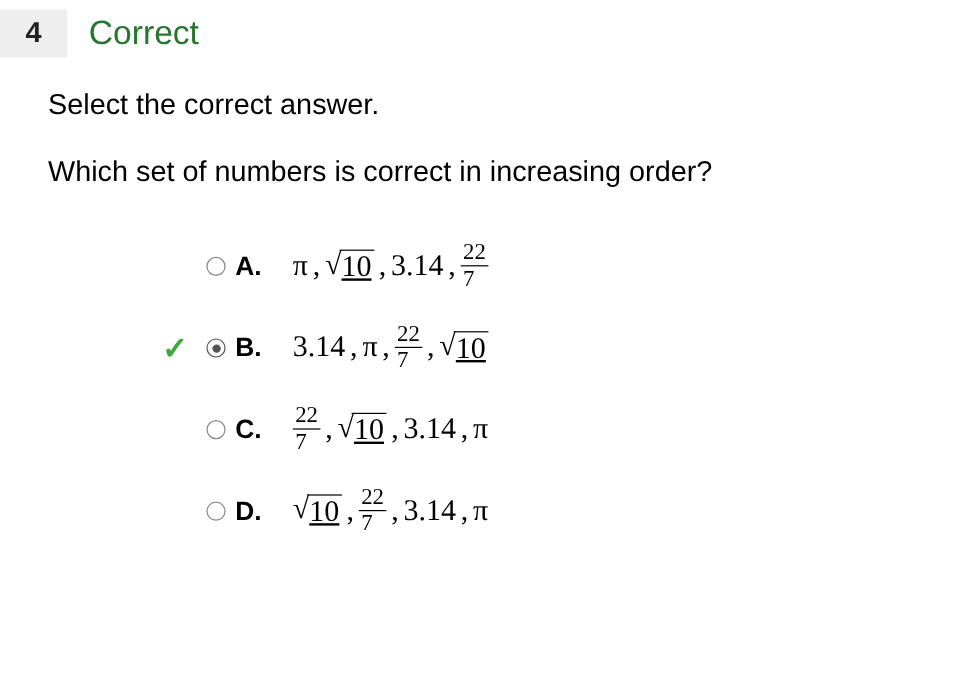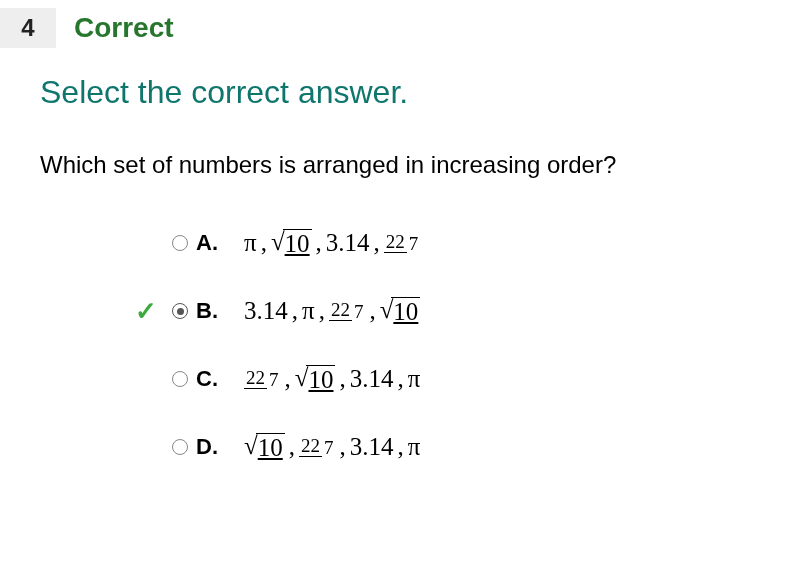--- a/index.html
+++ b/index.html
@@ -26,30 +26,30 @@
       display: flex;
       align-items: center;
       justify-content: center;
       font-size: 24px;
       font-weight: bold;
       color: #222;
       margin-right: 18px;
     }
     .status-text {
       font-size: 28px;
-      font-weight: bold;
+      font-weight: normal;
       color: #26762e;
     }
     .question-body {
       padding: 18px 40px 0 40px;
     }
     .prompt {
-      font-size: 32px;
-      color: #0f766e;
-      margin-bottom: 40px;
+      font-size: 24px;
+      color: #000000;
+      margin-bottom: 28px;
     }
     .question {
       font-size: 24px;
       color: #000;
       margin-bottom: 42px;
     }
     .options {
       padding-left: 88px;
     }
     .option-row {
@@ -110,22 +110,22 @@
       display: flex;
       align-items: center;
       flex-wrap: nowrap;
     }
     .pi {
       font-family: "Times New Roman", Times, serif;
       font-style: normal;
     }
     .frac {
       display: inline-flex;
-      flex-direction: row;
-      align-items: flex-end;
+      flex-direction: column;
+      align-items: flex-start;
       line-height: 1;
       font-size: 19px;
       vertical-align: middle;
       position: relative;
       top: -1px;
     }
     .frac .num {
       border-bottom: 1.5px solid #000;
       padding: 0 2px 1px 2px;
     }
@@ -156,21 +156,21 @@
 
 <div class="header-row">
   <div class="qnum-box">
     <span>4</span>
   </div>
   <div class="status-text">Correct</div>
 </div>
 
 <div class="question-body">
   <p class="prompt">Select the correct answer.</p>
-  <p class="question">Which set of numbers is arranged in increasing order?</p>
+  <p class="question">Which set of numbers is correct in increasing order?</p>
 
   <div class="options" id="options">
       <div class="option-row">
         <div class="check-col"></div>
         <div class="radio-col">
           <div class="radio"></div>
         </div>
         <div class="letter-col">A.</div>
         <div class="answer-col">
           <span class="pi">π</span>

